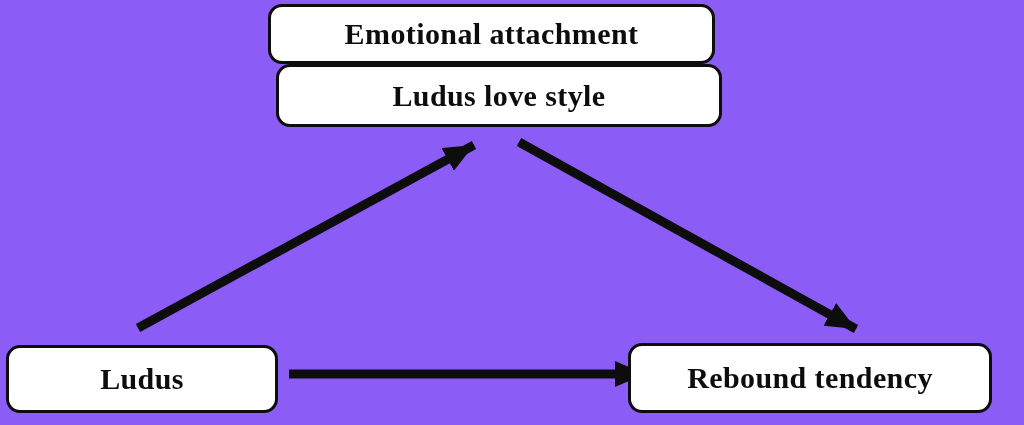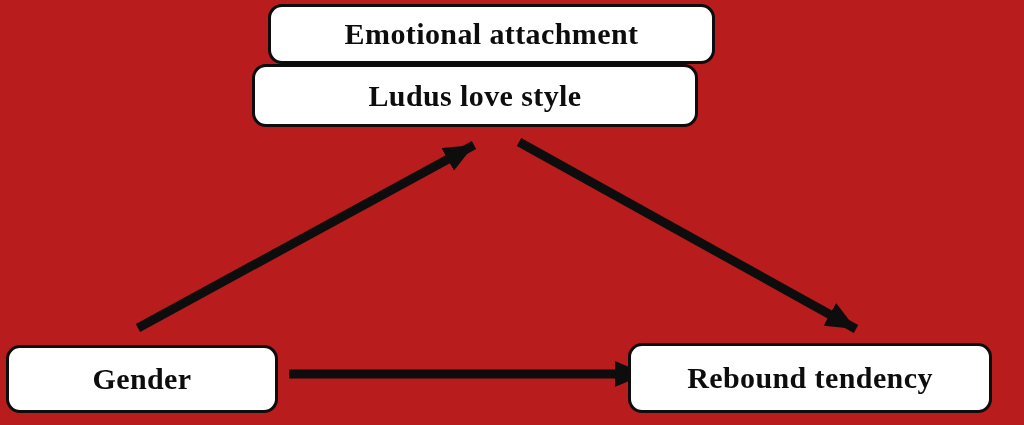--- a/index.html
+++ b/index.html
@@ -8,39 +8,39 @@
     width: 1024px;
     height: 425px;
     background: #ffffff;
     overflow: hidden;
     font-family: "Liberation Serif", "DejaVu Serif", serif;
   }
   .canvas {
     position: relative;
     width: 1024px;
     height: 425px;
-    background: #b91c1c;
+    background: #8b5cf6;
   }
   .node {
     position: absolute;
     box-sizing: border-box;
     border: 3px solid #0d0d0d;
     border-radius: 14px;
     background: #ffffff;
     display: flex;
     align-items: center;
     justify-content: center;
     font-weight: 700;
     font-size: 30px;
     color: #0d0d0d;
     letter-spacing: 0.4px;
     z-index: 2;
   }
   #node-emotional   { left: 268px; top: 4px;   width: 447px; height: 60px; }
-  #node-ludus       { left: 252px; top: 64px;  width: 446px; height: 63px; }
+  #node-ludus       { left: 276px; top: 64px;  width: 446px; height: 63px; }
   #node-gender      { left: 6px;   top: 345px; width: 272px; height: 68px; }
   #node-rebound     { left: 628px; top: 343px; width: 364px; height: 70px; }
   #arrow-layer {
     position: absolute;
     left: 0; top: 0;
     width: 1024px;
     height: 425px;
     z-index: 1;
   }
 </style>
@@ -64,20 +64,20 @@
 
   <div class="node" id="node-emotional">
     <span>Emotional attachment</span>
   </div>
 
   <div class="node" id="node-ludus">
     <span>Ludus love style</span>
   </div>
 
   <div class="node" id="node-gender">
-    <span>Gender</span>
+    <span>Ludus</span>
   </div>
 
   <div class="node" id="node-rebound">
     <span>Rebound tendency</span>
   </div>
 
 </div>
 
 </body></html>

